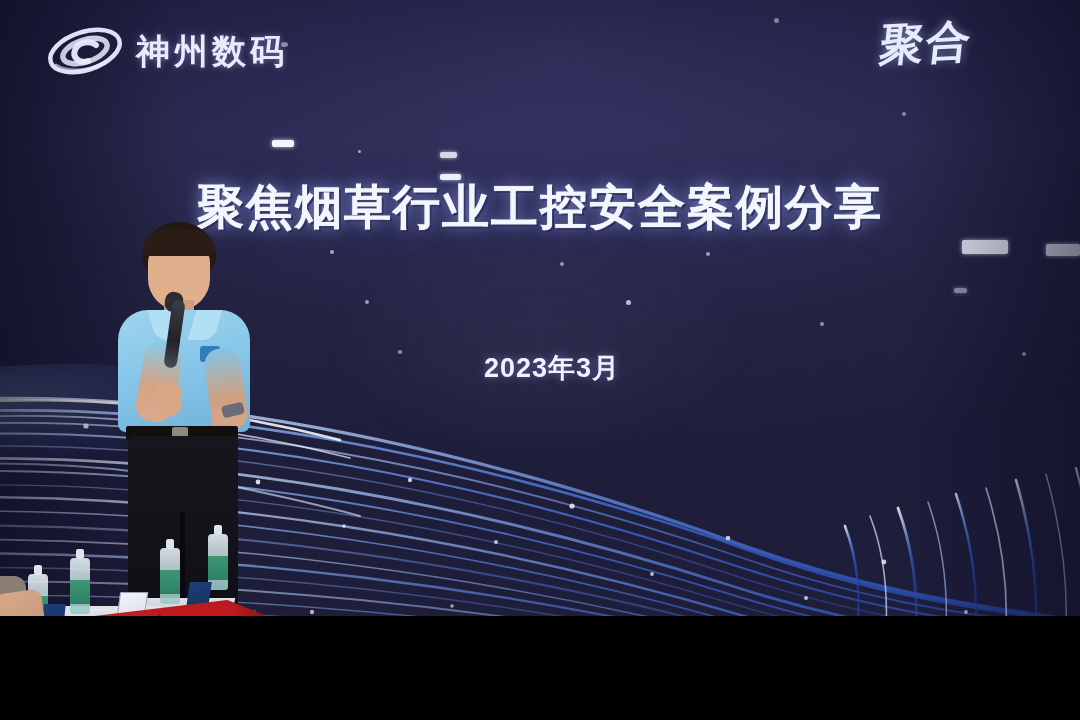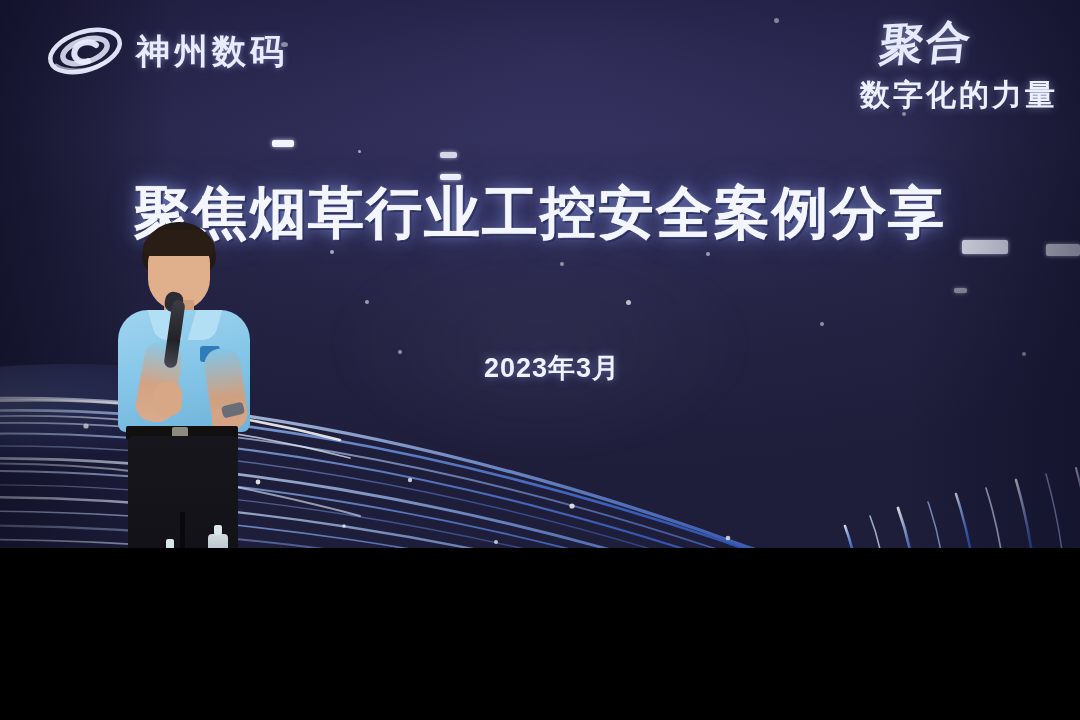--- a/index.html
+++ b/index.html
@@ -8,21 +8,21 @@
     padding: 0;
     background: #000;
   }
   body {
     font-family: "Liberation Sans", "DejaVu Sans", sans-serif;
   }
 
   #scene {
     position: relative;
     width: 1080px;
-    height: 548px;
+    height: 616px;
     overflow: hidden;
     background: #1c1b38;
   }
 
   
   .led-screen {
     position: absolute;
     left: 0; top: 0;
     width: 1080px;
     height: 628px;
@@ -74,21 +74,21 @@
     pointer-events: none;
     box-shadow: 0 0 4px rgba(220,230,255,.85);
   }
 
   
   .slide-title {
     position: absolute;
     left: 0; top: 176px;
     width: 1080px;
     text-align: center;
-    font-size: 56px;
+    font-size: 47px;
     font-weight: bold;
     letter-spacing: 2px;
     color: #f4f6ff;
     text-shadow:
        0 0 1px #fff,
        2px 2px 0 rgba(40,44,90,.9),
        0 0 14px rgba(160,180,255,.55),
        0 0 30px rgba(120,150,255,.35);
     white-space: nowrap;
   }
@@ -509,21 +509,20 @@
         </g>
       </svg>
     </span>
     <span class="wordmark">
       <span class="cn">神州数码</span>
     </span>
   </div>
 
   <div class="logo-theme">
     <span class="brush">聚合</span>
-    <span class="sub">数字化的力量</span>
   </div>
 
   <div class="slide-title">聚焦烟草行业工控安全案例分享</div>
   <div class="slide-date">2023年3月</div>
 
   <div class="speaker">
     <div class="sp-hair"></div>
     <div class="sp-head"></div>
     <div class="sp-fringe"></div>
     <div class="sp-neck"></div>

